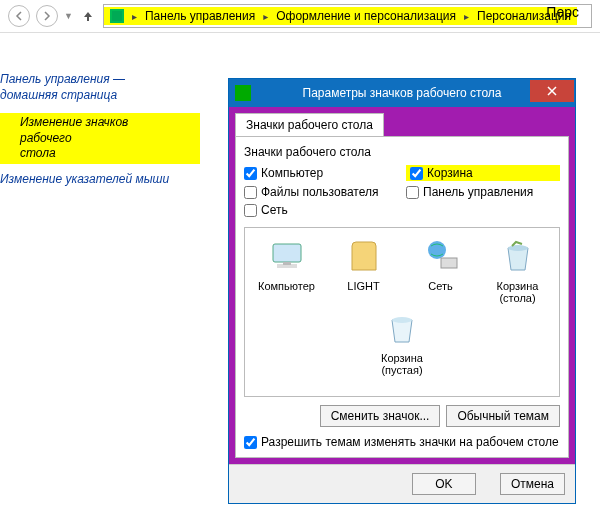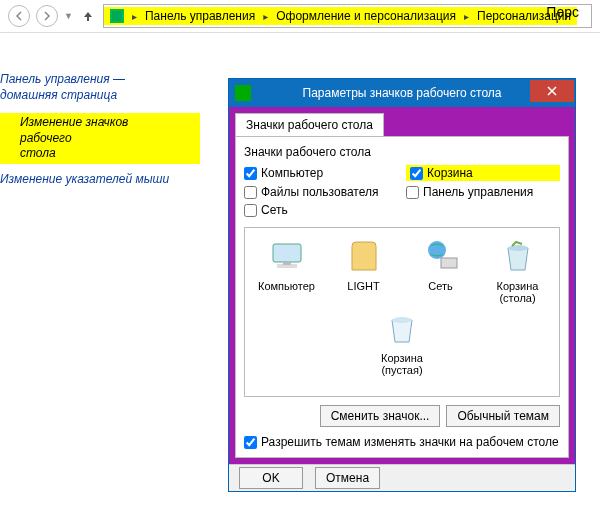--- a/index.html
+++ b/index.html
@@ -40,21 +40,21 @@
   
   .iconbox { border: 1px solid #bbb; padding: 8px 4px; display: flex; flex-wrap: wrap; justify-content: space-around; gap: 4px 2px; margin-bottom: 8px; min-height: 170px; align-content: flex-start; }
   .desktop-icon { width: 72px; text-align: center; font-size: 11px; }
   .desktop-icon .ico { width: 40px; height: 40px; margin: 0 auto 4px; display: flex; align-items: center; justify-content: center; }
   
   .btnrow { display: flex; justify-content: flex-end; gap: 6px; margin-bottom: 8px; }
   .winbtn { border: 1px solid #999; background: #f4f4f4; font-size: 12px; padding: 3px 10px; min-width: 64px; }
   
   .allow { display: flex; align-items: center; gap: 4px; font-size: 12px; margin-top: 4px; }
   
-  .footer { background: #f0f0f0; padding: 2px 10px; display: flex; gap: 12px; border-top: 1px solid #ccc; }
+  .footer { background: #f0f0f0; padding: 8px 10px; display: flex; justify-content: flex-end; gap: 24px; border-top: 1px solid #ccc; }
   .footer .winbtn.hl2 { background: #ffff00; }
 </style>
 </head>
 <body>
 
 <div class="toptitle">Перс</div>
 
 <div class="navrow">
   <div class="navbtn">
     <svg viewBox="0 0 10 10">

